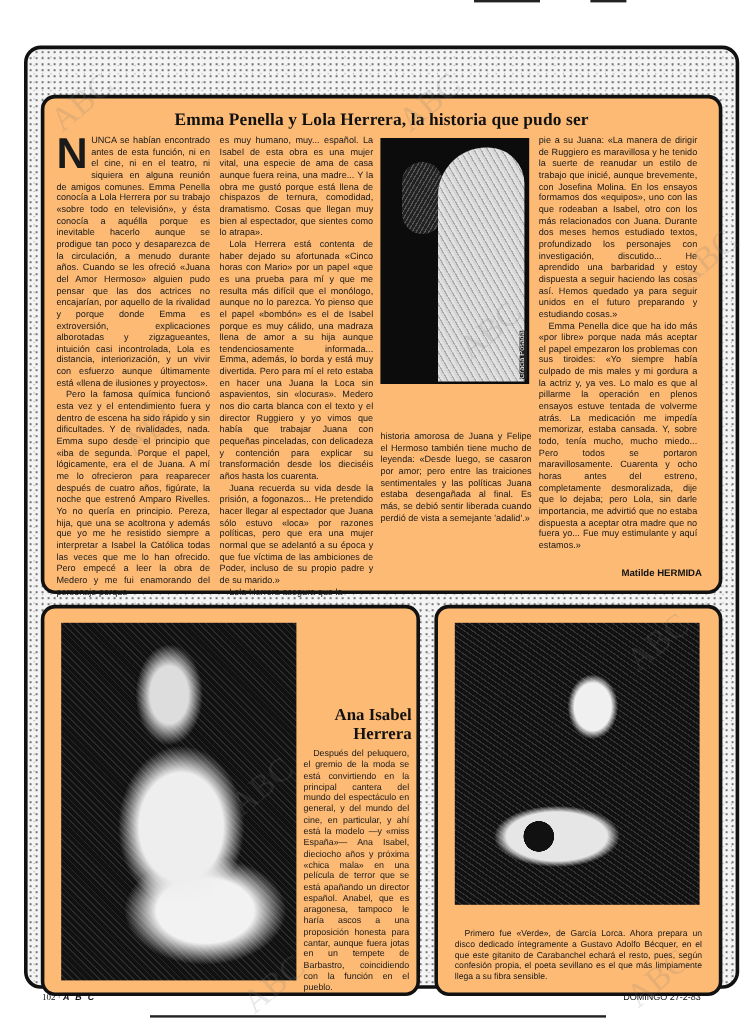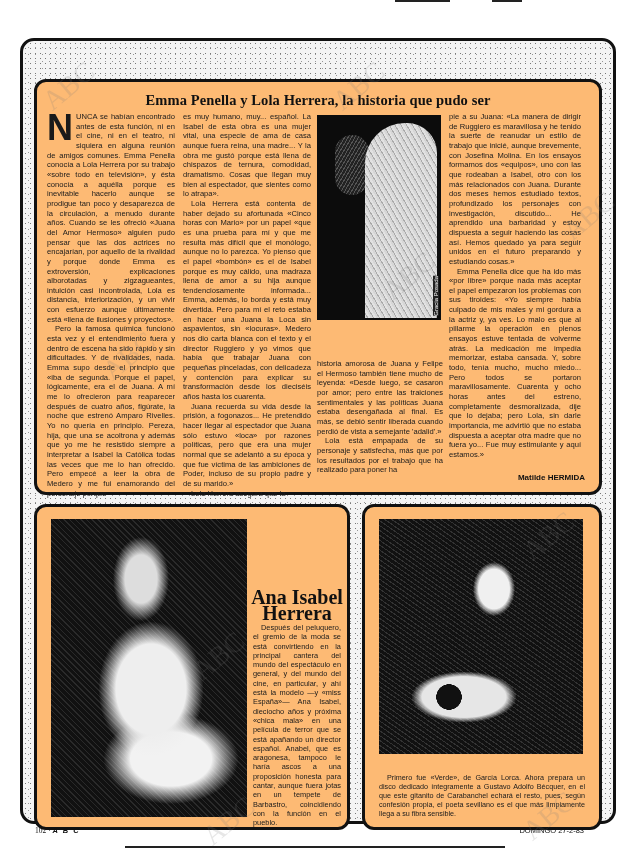--- a/index.html
+++ b/index.html
@@ -70,22 +70,22 @@
   }
 
   .photo-ana { left: 14px; top: 12px; width: 196px; height: 298px;
     background:
       radial-gradient(ellipse 40px 60px at 90px 60px, #ddd 0 40%, transparent 70%),
       radial-gradient(ellipse 70px 90px at 100px 170px, #eee 0 50%, transparent 75%),
       radial-gradient(ellipse 90px 60px at 120px 240px, #f2f2f2 0 45%, transparent 75%),
       repeating-linear-gradient(45deg, #111 0 3px, #2a2a2a 3px 4px);
   }
   .ana-title {
-    position: absolute; left: 214px; top: 82px; width: 92px; text-align: center;
-    font-family: "Liberation Serif", serif; font-weight: bold; font-size: 20px; line-height: 16px;
+    position: absolute; left: 214px; top: 82px; width: 92px; text-align: right;
+    font-family: "Liberation Serif", serif; font-weight: bold; font-size: 14px; line-height: 16px;
   }
   .ana-text { left: 216px; top: 116px; width: 88px; font-size: 7.4px; line-height: 9.3px; }
 
   .photo-manz { left: 14px; top: 12px; width: 204px; height: 235px;
     background:
       radial-gradient(ellipse 28px 36px at 115px 70px, #f0f0f0 0 55%, transparent 75%),
       radial-gradient(circle 18px at 70px 178px, #111 0 70%, transparent 72%),
       radial-gradient(ellipse 70px 34px at 85px 178px, #e6e6e6 0 60%, transparent 75%),
       repeating-linear-gradient(35deg, #111 0 3px, #333 3px 4px);
   }
@@ -135,21 +135,20 @@
     </div>
 
     <div class="photo photo-main" title="Lola Herrera y Emma Penella en escena">
       <div class="figure2"></div>
       <div class="figure"></div>
       <div class="photo-credit">Gracia Posada</div>
     </div>
 
     <div class="col c3">
       <p class="first">historia amorosa de Juana y Felipe el Hermoso también tiene mucho de leyenda: «Desde luego, se casaron por amor; pero entre las traiciones sentimentales y las políticas Juana estaba desengañada al final. Es más, se debió sentir liberada cuando perdió de vista a semejante 'adalid'.»</p>
-      <p>Lola está empapada de su personaje y satisfecha, más que por los resultados por el trabajo que ha realizado para poner ha</p>
     </div>
 
     <div class="col c4">
       <p class="first">pie a su Juana: «La manera de dirigir de Ruggiero es maravillosa y he tenido la suerte de reanudar un estilo de trabajo que inicié, aunque brevemente, con Josefina Molina. En los ensayos formamos dos «equipos», uno con las que rodeaban a Isabel, otro con los más relacionados con Juana. Durante dos meses hemos estudiado textos, profundizado los personajes con investigación, discutido... He aprendido una barbaridad y estoy dispuesta a seguir haciendo las cosas así. Hemos quedado ya para seguir unidos en el futuro preparando y estudiando cosas.»</p>
       <p>Emma Penella dice que ha ido más «por libre» porque nada más aceptar el papel empezaron los problemas con sus tiroides: «Yo siempre había culpado de mis males y mi gordura a la actriz y, ya ves. Lo malo es que al pillarme la operación en plenos ensayos estuve tentada de volverme atrás. La medicación me impedía memorizar, estaba cansada. Y, sobre todo, tenía mucho, mucho miedo... Pero todos se portaron maravillosamente. Cuarenta y ocho horas antes del estreno, completamente desmoralizada, dije que lo dejaba; pero Lola, sin darle importancia, me advirtió que no estaba dispuesta a aceptar otra madre que no fuera yo... Fue muy estimulante y aquí estamos.»</p>
     </div>
 
     <div class="byline">Matilde HERMIDA</div>
   </div>
 

